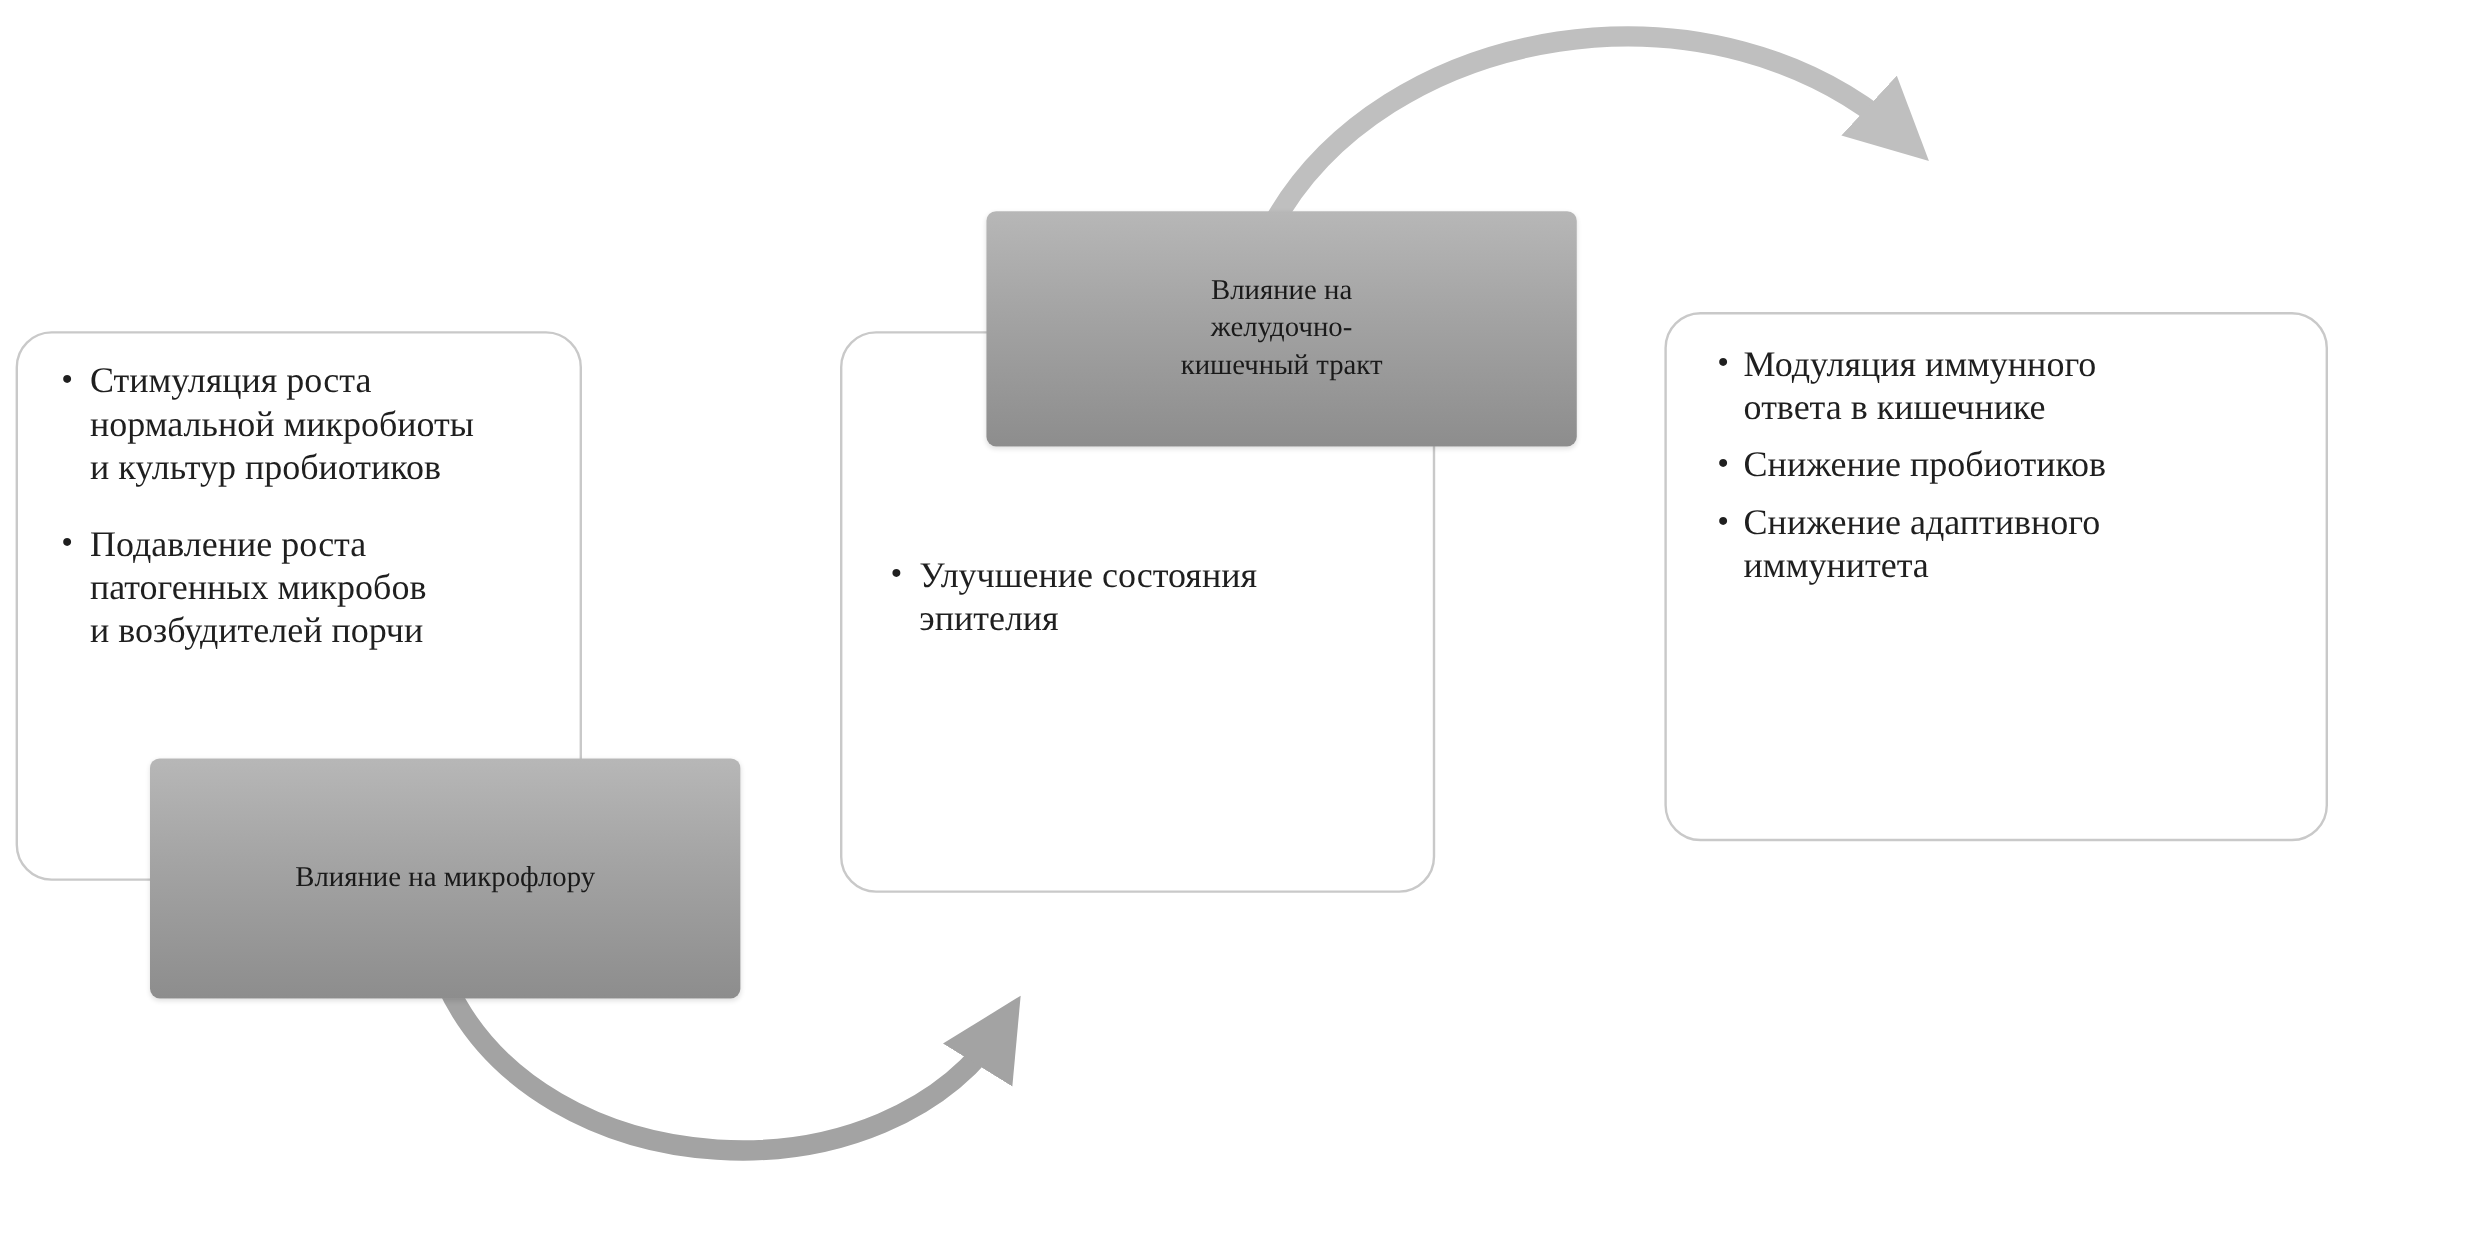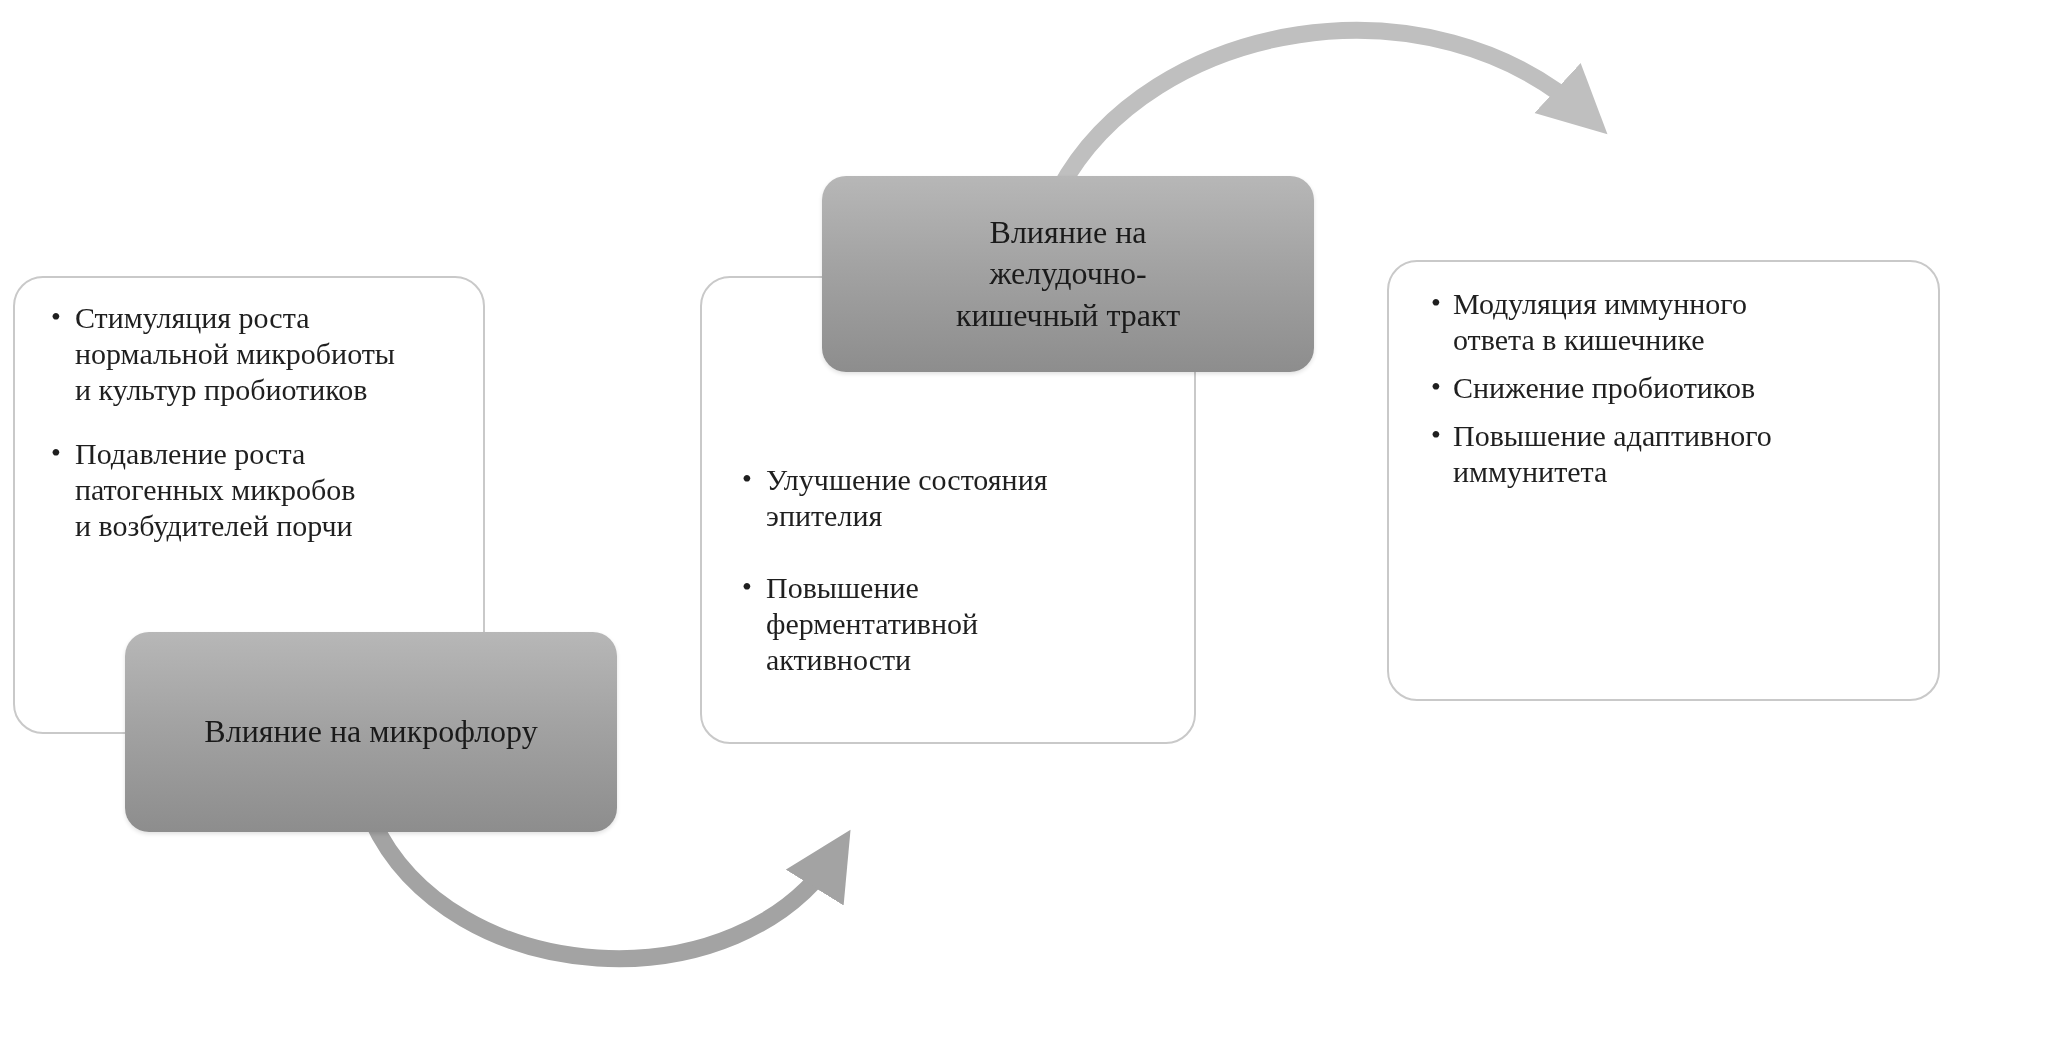--- a/index.html
+++ b/index.html
@@ -62,28 +62,28 @@
   }
   .card-left   .bullet + .bullet { margin-top: 28px; }
   .card-middle .bullet + .bullet { margin-top: 36px; }
   .card-right  .bullet { padding-left: 24px; }
   .card-right  .bullet::before { left: 2px; }
   .card-right  .bullet + .bullet { margin-top: 12px; }
 
   .label-box {
     position: absolute;
     width: 492px;
-    border-radius: 24px;
+    border-radius: 8px;
     background: linear-gradient(180deg, #b7b7b7 0%, #a3a3a3 45%, #8d8d8d 100%);
     z-index: 3;
     display: flex;
     align-items: center;
     justify-content: center;
     text-align: center;
-    font-size: 32px;
+    font-size: 24px;
     line-height: 1.3;
     white-space: pre-line;
     color: #1a1a1a;
     box-shadow: 0 2px 4px rgba(0,0,0,0.12);
   }
   .label-left   { left: 125px;  top: 632px; height: 200px; }
   .label-middle { left: 822px;  top: 176px; height: 196px; }
   .label-right  { left: 1499px; top: 632px; height: 200px; }
 </style>
 </head>
@@ -115,34 +115,31 @@
     </div>
   </div>
   <div class="label-box label-left">
     <span>Влияние на микрофлору</span>
   </div>
 
   <div class="card card-middle">
     <div class="bullets">
       <div class="bullet">Улучшение состояния
 эпителия</div>
-      <div class="bullet">Повышение
-ферментативной
-активности</div>
     </div>
   </div>
   <div class="label-box label-middle">
     <span>Влияние на
 желудочно-
 кишечный тракт</span>
   </div>
 
   <div class="card card-right">
     <div class="bullets">
       <div class="bullet">Модуляция иммунного
 ответа в кишечнике</div>
       <div class="bullet">Снижение пробиотиков</div>
-      <div class="bullet">Повышение адаптивного
+      <div class="bullet">Снижение адаптивного
 иммунитета</div>
     </div>
   </div>
 
 </div>
 
 </body></html>

